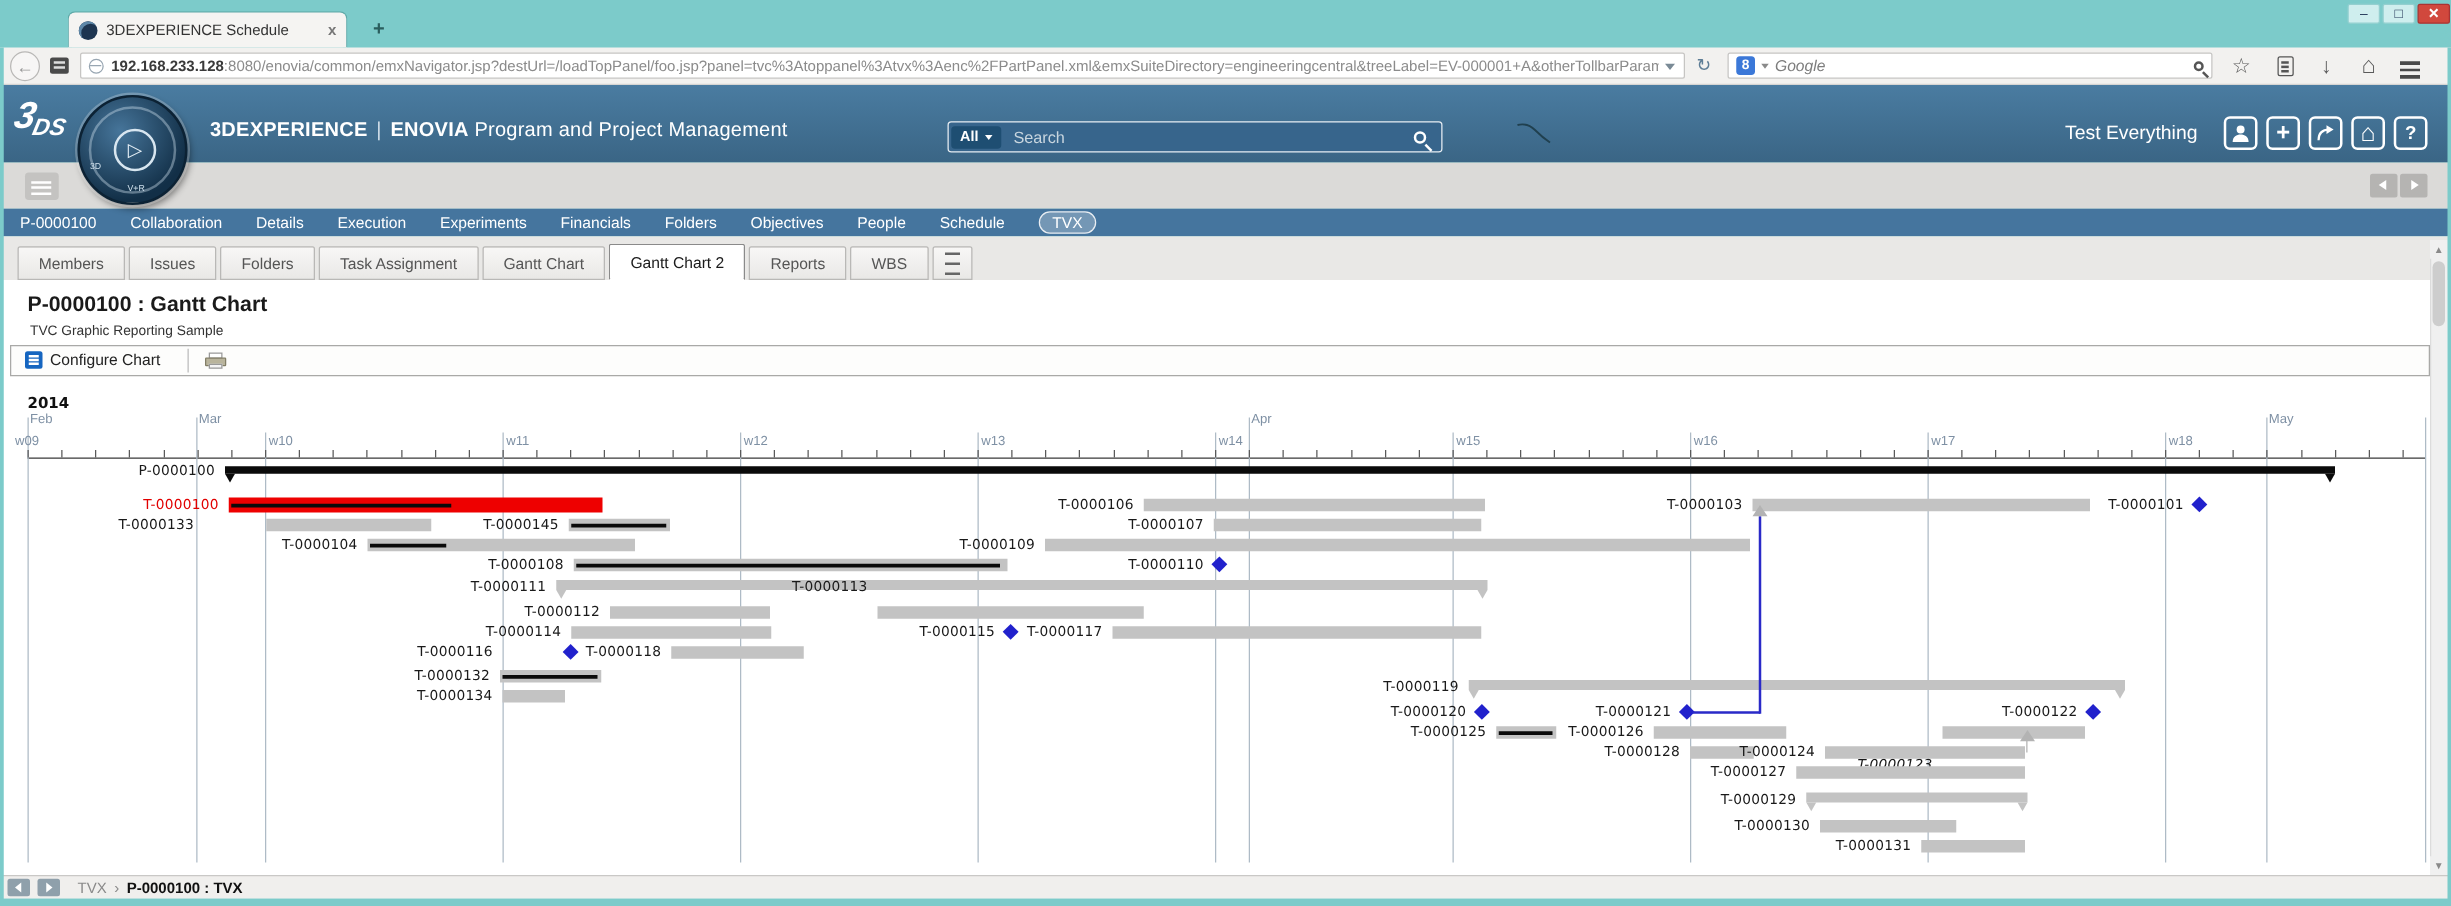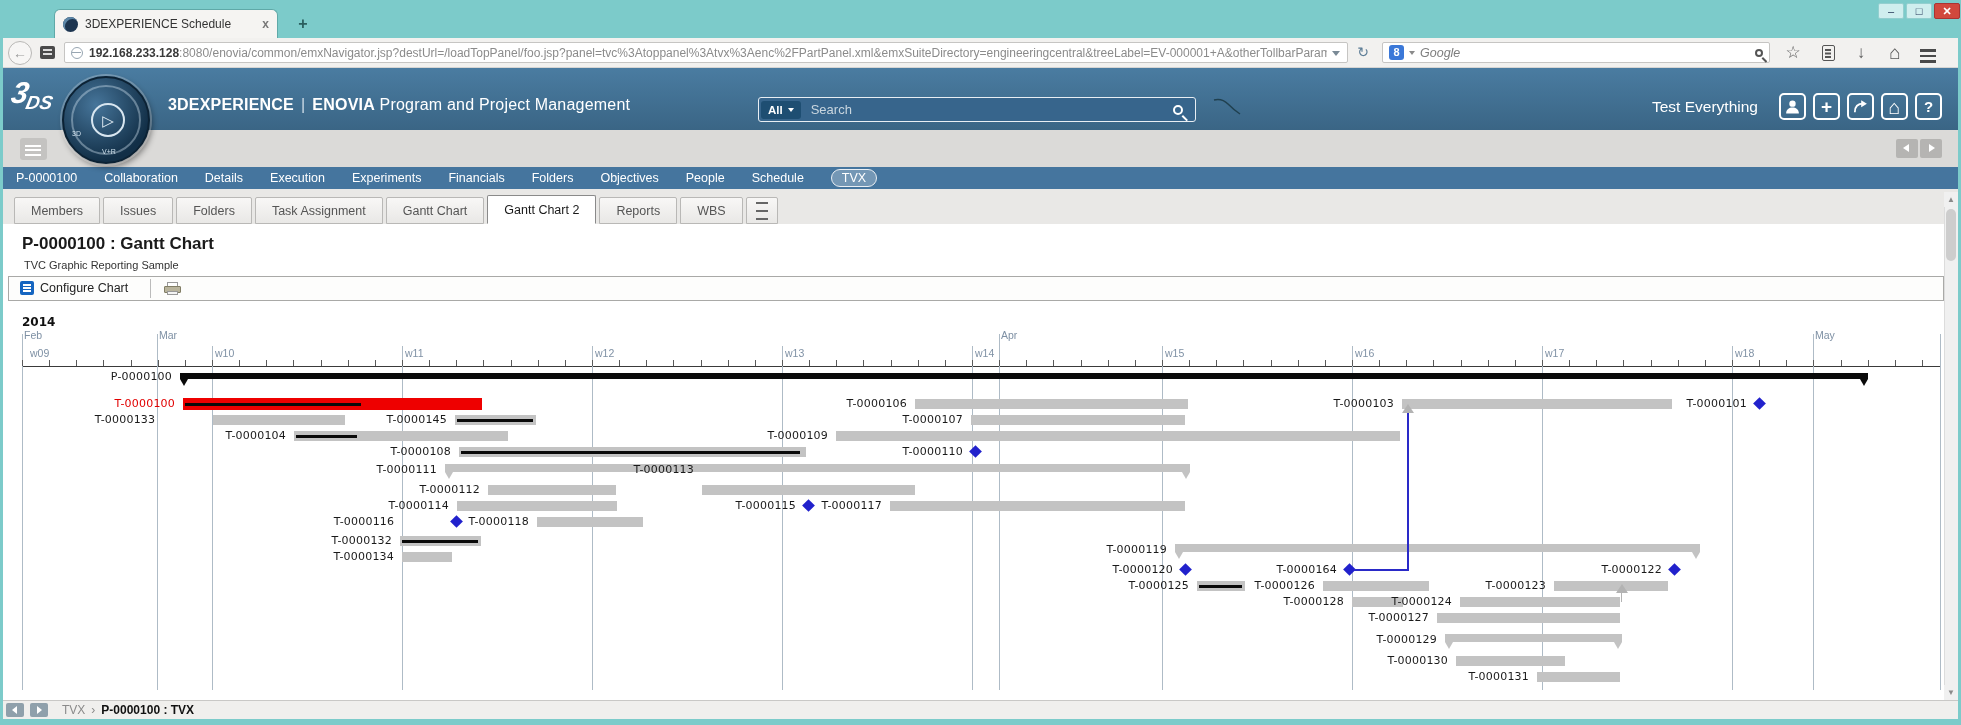--- a/index.html
+++ b/index.html
@@ -53,21 +53,21 @@
     background:radial-gradient(circle at 38% 32%, #46759a, #122f47 72%); border:2px solid #0c2234;
     box-shadow:0 0 0 2px rgba(255,255,255,.25), 2px 3px 6px rgba(0,0,0,.45); }
   #compass .ring { position:absolute; left:7px; top:7px; right:7px; bottom:7px; border:2px solid rgba(210,228,240,.4); border-radius:50%;}
   #compass .play { position:absolute; left:27px; top:25px; width:34px; height:34px; border:2px solid #d8e6f0; border-radius:50%;
     color:#e8f2f8; font-size:15px; text-align:center; line-height:31px;}
   #compass .t3d { position:absolute; left:8px; top:52px; font-size:7px; color:#cfe0ec;}
   #compass .tvr { position:absolute; left:38px; top:70px; font-size:7px; color:#cfe0ec;}
   #brand { left:168px; top:96px; color:#fff; font-size:16px; letter-spacing:.2px; }
   #brand .bold { font-weight:bold; }
   #brand .sep { margin:0 7px; color:#cfdde8; font-weight:300;}
-  #hsearch { left:758px; top:97px; width:438px; height:25px; border:1px solid #e8eef3; border-radius:3px;
+  #hsearch { left:758px; top:97px; width:396px; height:25px; border:1px solid #e8eef3; border-radius:3px;
     background:#37658c; display:flex; align-items:center; }
   #allbtn { margin:2px; background:#1e4e72; border-radius:3px; color:#fff; font-size:11.5px; font-weight:bold;
     padding:3px 7px; display:flex; align-items:center; gap:5px;}
   #allbtn .caret-dn { border-top-color:#fff; }
   #hplaceholder { color:#c9d6df; font-size:13px; padding-left:8px; flex:1;}
   #hmag { width:10px; height:10px; border:2px solid #fff; border-radius:50%; position:relative; margin-right:12px;}
   #hmag:after { content:""; position:absolute; left:8px; top:8px; width:7px; height:2px; background:#fff; transform:rotate(45deg); transform-origin:0 0;}
   #swoosh { left:1212px; top:96px; }
   #username { left:1652px; top:98px; color:#fff; font-size:15.5px; }
   .hicon { top:93px; width:27px; height:27px; border:2px solid #fff; border-radius:5px; color:#fff;
@@ -277,21 +277,21 @@
   <div id="axis"></div>
 <div class="gline" style="left: 22px; top: 334px; height: 356px;"></div>
     <div class="gline" style="left: 1940px; top: 334px; height: 356px;"></div>
     <div class="mlabel" style="left: 24px; top: 329px;">Feb</div>
     <div class="gline" style="left: 157px; top: 334px; height: 356px;"></div>
     <div class="mlabel" style="left: 159px; top: 329px;">Mar</div>
     <div class="gline" style="left: 999px; top: 334px; height: 356px;"></div>
     <div class="mlabel" style="left: 1001px; top: 329px;">Apr</div>
     <div class="gline" style="left: 1813px; top: 334px; height: 356px;"></div>
     <div class="mlabel" style="left: 1815px; top: 329px;">May</div>
-    <div class="wlabel" style="left: 30px; top: 347px;">w09</div>
+    <div class="wlabel" style="left: 12px; top: 347px;">w09</div>
     <div class="gline" style="left: 212px; top: 346px; height: 344px;"></div>
     <div class="wlabel" style="left: 215px; top: 347px;">w10</div>
     <div class="gline" style="left: 402px; top: 346px; height: 344px;"></div>
     <div class="wlabel" style="left: 405px; top: 347px;">w11</div>
     <div class="gline" style="left: 592px; top: 346px; height: 344px;"></div>
     <div class="wlabel" style="left: 595px; top: 347px;">w12</div>
     <div class="gline" style="left: 782px; top: 346px; height: 344px;"></div>
     <div class="wlabel" style="left: 785px; top: 347px;">w13</div>
     <div class="gline" style="left: 972px; top: 346px; height: 344px;"></div>
     <div class="wlabel" style="left: 975px; top: 347px;">w14</div>
@@ -431,31 +431,31 @@
       <div class="gprog" style="left: 2px; top: 3.5px; width: 76px; background: rgb(10, 10, 10);"></div>
     </div>
     <div class="tlabel" style="left: 234px; top: 550px; color: rgb(26, 26, 26);">T-0000134</div>
     <div class="gbar" style="left: 402px; top: 552px; width: 50px; height: 10px; background: rgb(195, 195, 195);"></div>
     <div class="tlabel" style="left: 1007px; top: 543px; color: rgb(26, 26, 26);">T-0000119</div>
     <div class="gbar" style="left: 1175px; top: 544px; width: 525px; height: 8px; background: rgb(195, 195, 195);"></div>
     <div class="cap" style="left: 1175px; top: 552px; border-top: 7px solid rgb(195, 195, 195);"></div>
     <div class="cap" style="left: 1692px; top: 552px; border-top: 7px solid rgb(195, 195, 195);"></div>
     <div class="tlabel" style="left: 1013px; top: 563px; color: rgb(26, 26, 26);">T-0000120</div>
     <div class="diamond" style="left: 1181px; top: 565px; background: rgb(33, 33, 204);"></div>
-    <div class="tlabel" style="left: 1177px; top: 563px; color: rgb(26, 26, 26);">T-0000164</div>
+    <div class="tlabel" style="left: 1177px; top: 563px; color: rgb(26, 26, 26);">T-0000121</div>
     <div class="diamond" style="left: 1345px; top: 565px; background: rgb(33, 33, 204);"></div>
     <div class="tlabel" style="left: 1502px; top: 563px; color: rgb(26, 26, 26);">T-0000122</div>
     <div class="diamond" style="left: 1670px; top: 565px; background: rgb(33, 33, 204);"></div>
     <div class="tlabel" style="left: 1029px; top: 579px; color: rgb(26, 26, 26);">T-0000125</div>
     <div class="gbar" style="left: 1197px; top: 581px; width: 48px; height: 10px; background: rgb(195, 195, 195);">
       <div class="gprog" style="left: 2px; top: 3.5px; width: 43px; background: rgb(10, 10, 10);"></div>
     </div>
     <div class="tlabel" style="left: 1155px; top: 579px; color: rgb(26, 26, 26);">T-0000126</div>
     <div class="gbar" style="left: 1323px; top: 581px; width: 106px; height: 10px; background: rgb(195, 195, 195);"></div>
-    <div class="tlabel" style="left: 1386px; top: 579px; color: rgb(26, 26, 26);">T-0000123</div>
+    <div class="tlabel" style="left: 1386px; top: 605px; color: rgb(26, 26, 26); font-style: italic;">T-0000123</div>
     <div class="gbar" style="left: 1554px; top: 581px; width: 114px; height: 10px; background: rgb(195, 195, 195);"></div>
     <div class="tlabel" style="left: 1184px; top: 595px; color: rgb(26, 26, 26);">T-0000128</div>
     <div class="gbar" style="left: 1352px; top: 597px; width: 51px; height: 10px; background: rgb(195, 195, 195);"></div>
     <div class="tlabel" style="left: 1292px; top: 595px; color: rgb(26, 26, 26);">T-0000124</div>
     <div class="gbar" style="left: 1460px; top: 597px; width: 160px; height: 10px; background: rgb(195, 195, 195);"></div>
     <div class="tlabel" style="left: 1269px; top: 611px; color: rgb(26, 26, 26);">T-0000127</div>
     <div class="gbar" style="left: 1437px; top: 613px; width: 183px; height: 10px; background: rgb(195, 195, 195);"></div>
     <div class="tlabel" style="left: 1277px; top: 633px; color: rgb(26, 26, 26);">T-0000129</div>
     <div class="gbar" style="left: 1445px; top: 634px; width: 177px; height: 8px; background: rgb(195, 195, 195);"></div>
     <div class="cap" style="left: 1445px; top: 642px; border-top: 7px solid rgb(195, 195, 195);"></div>

